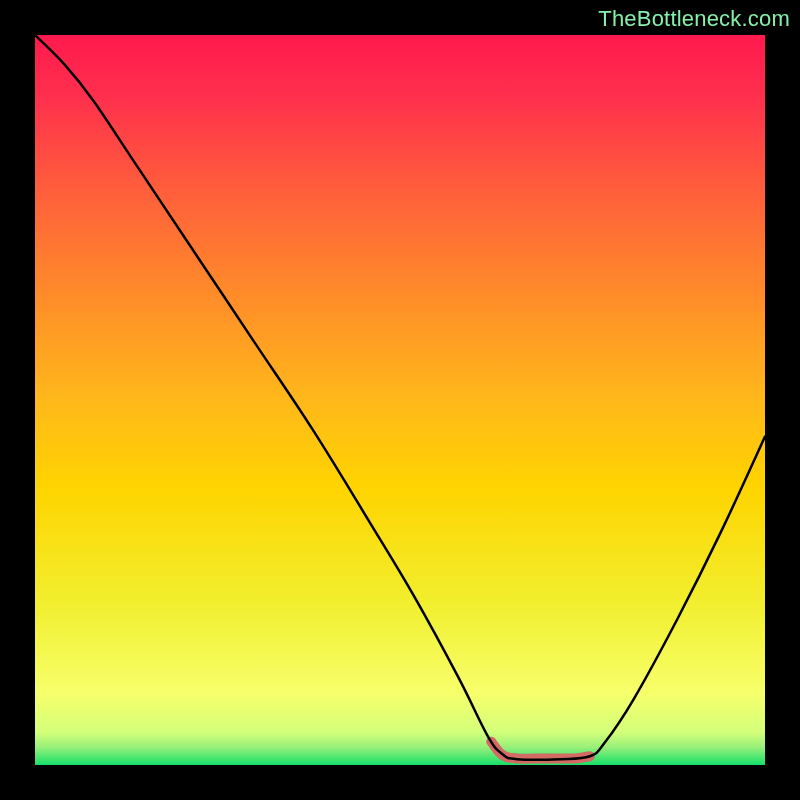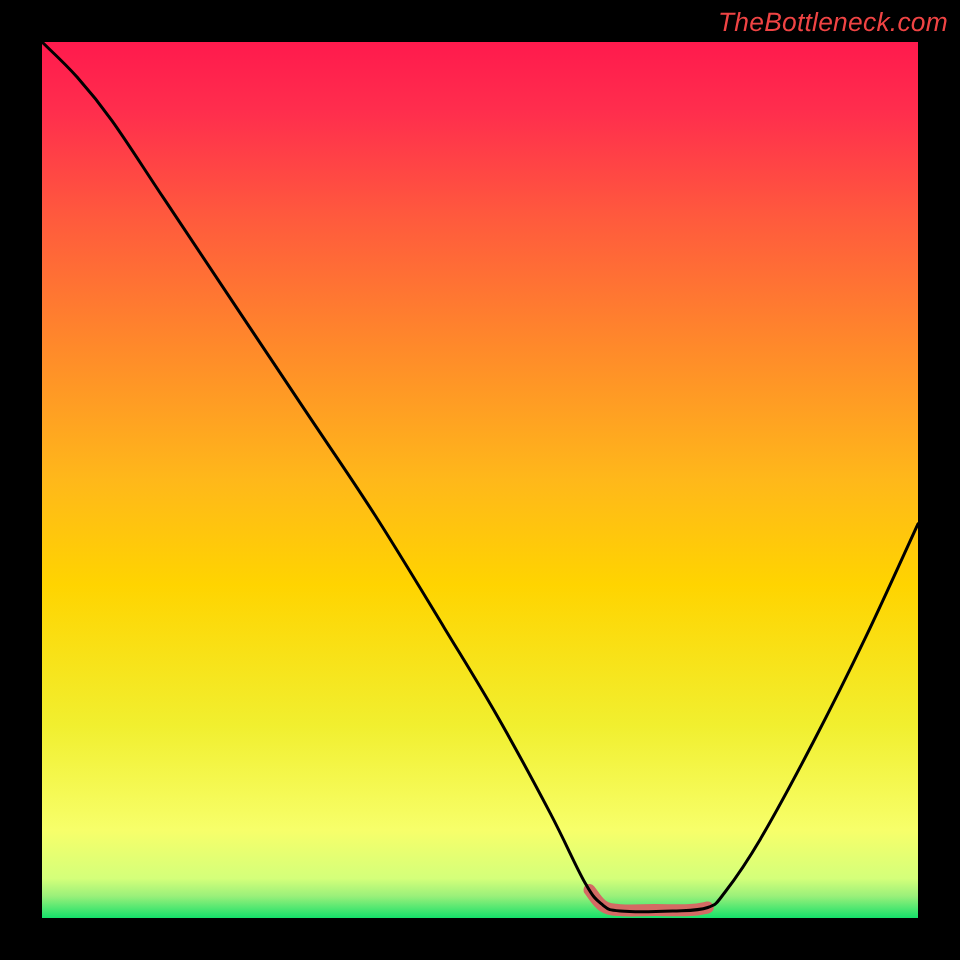--- a/index.html
+++ b/index.html
@@ -4,24 +4,23 @@
 <style>
   * { margin: 0; padding: 0; box-sizing: border-box; }
   html, body { width: 800px; height: 800px; overflow: hidden; background: #000; }
   .frame { position: relative; width: 800px; height: 800px; background: #000; }
   .attribution {
     position: absolute;
     top: 6px;
     right: 10px;
     font-family: Arial, Helvetica, sans-serif;
     font-size: 22px;
-    color: #ef4444;
+    color: #86efac;
     letter-spacing: 0.2px;
     font-weight: 500;
-    font-style: italic;
   }
   .plot {
     position: absolute;
     left: 35px;
     top: 35px;
     width: 730px;
     height: 730px;
   }
   svg { display: block; }
 </style>

